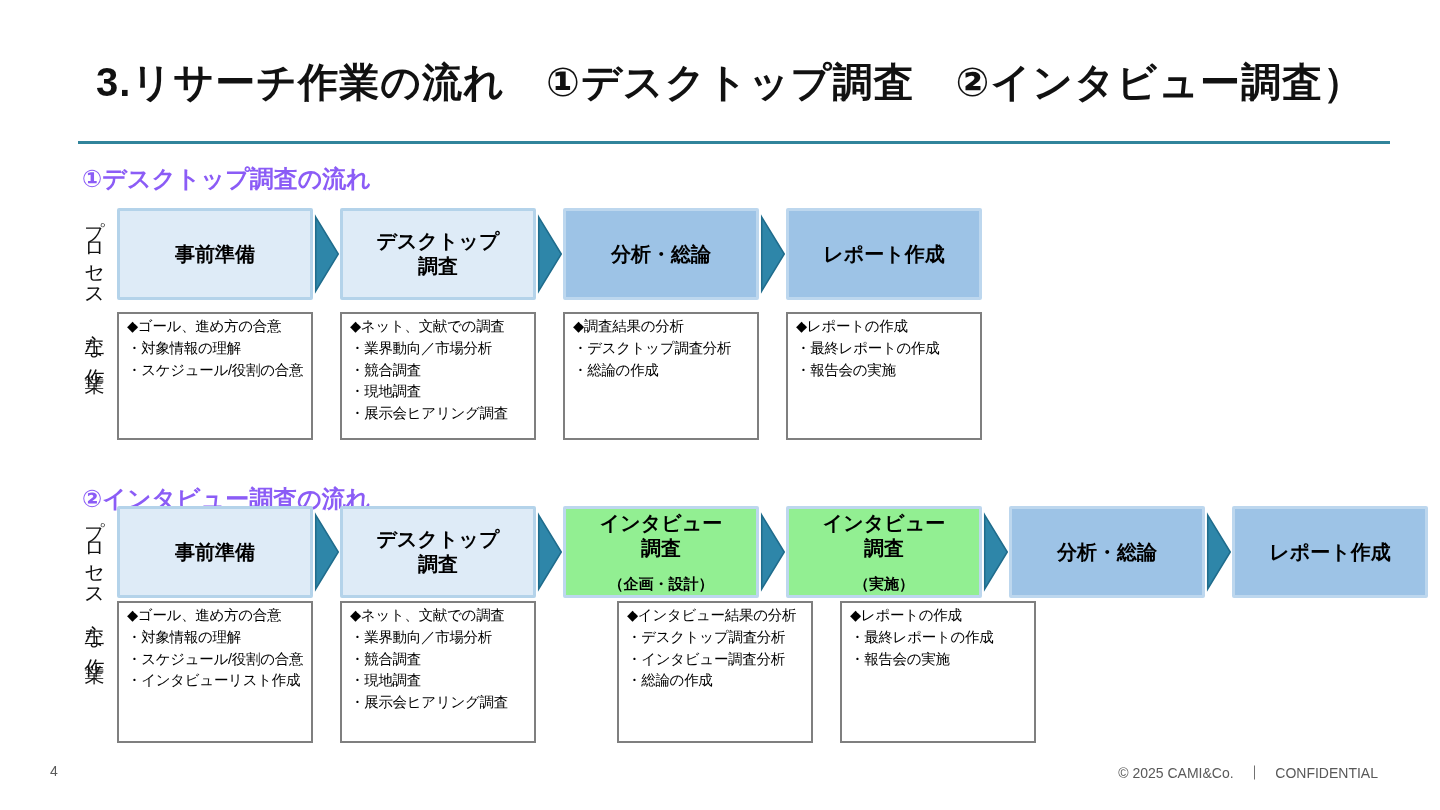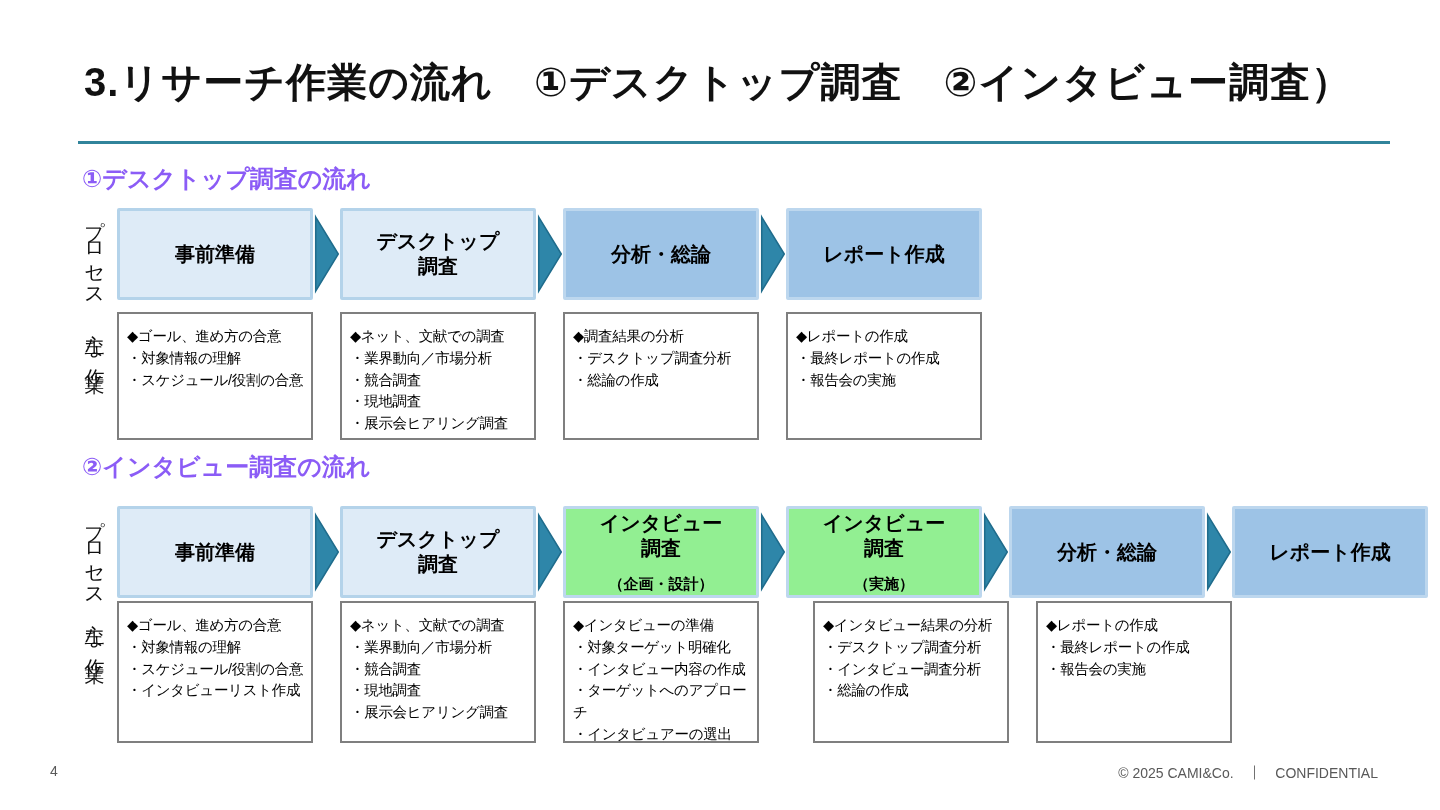--- a/index.html
+++ b/index.html
@@ -18,34 +18,34 @@
   *{margin:0;padding:0;box-sizing:border-box;}
   html,body{width:1440px;height:810px;}
   body{
     position:relative;
     background:#ffffff;
     font-family:"Liberation Sans","DejaVu Sans",sans-serif;
     color:#000;
     overflow:hidden;
   }
   .slide-title{
-    position:absolute;left:84px;top:55px;
+    position:absolute;left:96px;top:55px;
     font-size:40px;font-weight:700;color:#111;
     letter-spacing:1px;white-space:nowrap;
   }
   .title-rule{
     position:absolute;left:78px;top:141px;
     width:1312px;height:3px;background:var(--accent-teal);
   }
   .flow-heading{
     position:absolute;left:82px;
     font-size:24px;font-weight:700;color:#8b5cf6;white-space:nowrap;
   }
   #flow1-heading{top:163px;}
-  #flow2-heading{top:451px;}
+  #flow2-heading{top:483px;}
 
   .vlabel{
     position:absolute;left:82px;
     writing-mode:vertical-rl;text-orientation:upright;
     font-size:20px;color:#111;
     display:flex;align-items:center;
   }
   #vlabel-process-1{top:206px;height:92px;}
   #vlabel-tasks-1{top:318px;height:118px;letter-spacing:6px;}
   #vlabel-process-2{top:506px;height:92px;}
@@ -76,21 +76,21 @@
     width:27px;flex:0 0 27px;
     display:flex;align-items:center;justify-content:center;
   }
   .arrowcell svg{width:26px;height:82px;display:block;}
   .arrowcell polygon{fill:var(--arrow-fill);stroke:var(--arrow-stroke);stroke-width:1.5;}
 
   .dbox{
     width:196px;flex:0 0 196px;
     background:#fff;border:2px solid var(--detail-border);
     font-size:14.5px;line-height:1.5;
-    padding:12px 4px 8px 8px;
+    padding:2px 4px 8px 8px;
     white-space:pre-line;
     letter-spacing:-0.3px;
   }
   .dgap{width:27px;flex:0 0 27px;}
 
   .page-number{
     position:absolute;left:50px;top:763px;
     font-size:14px;color:var(--footer-text);
   }
   .footer-right{
@@ -222,25 +222,20 @@
 ・対象情報の理解
 ・スケジュール/役割の合意
 ・インタビューリスト作成</div>
   <div class="dgap"></div>
   <div class="dbox">◆ネット、文献での調査
 ・業界動向／市場分析
 ・競合調査
 ・現地調査
 ・展示会ヒアリング調査</div>
   <div class="dgap"></div>
-  <div class="dbox">◆インタビューの準備
-・対象ターゲット明確化
-・インタビュー内容の作成
-・ターゲットへのアプローチ
-・インタビュアーの選出</div>
   <div class="dgap"></div>
   <div class="dgap"></div>
   <div class="dbox">◆インタビュー結果の分析
 ・デスクトップ調査分析
 ・インタビュー調査分析
 ・総論の作成</div>
   <div class="dgap"></div>
   <div class="dbox">◆レポートの作成
 ・最終レポートの作成
 ・報告会の実施</div>

